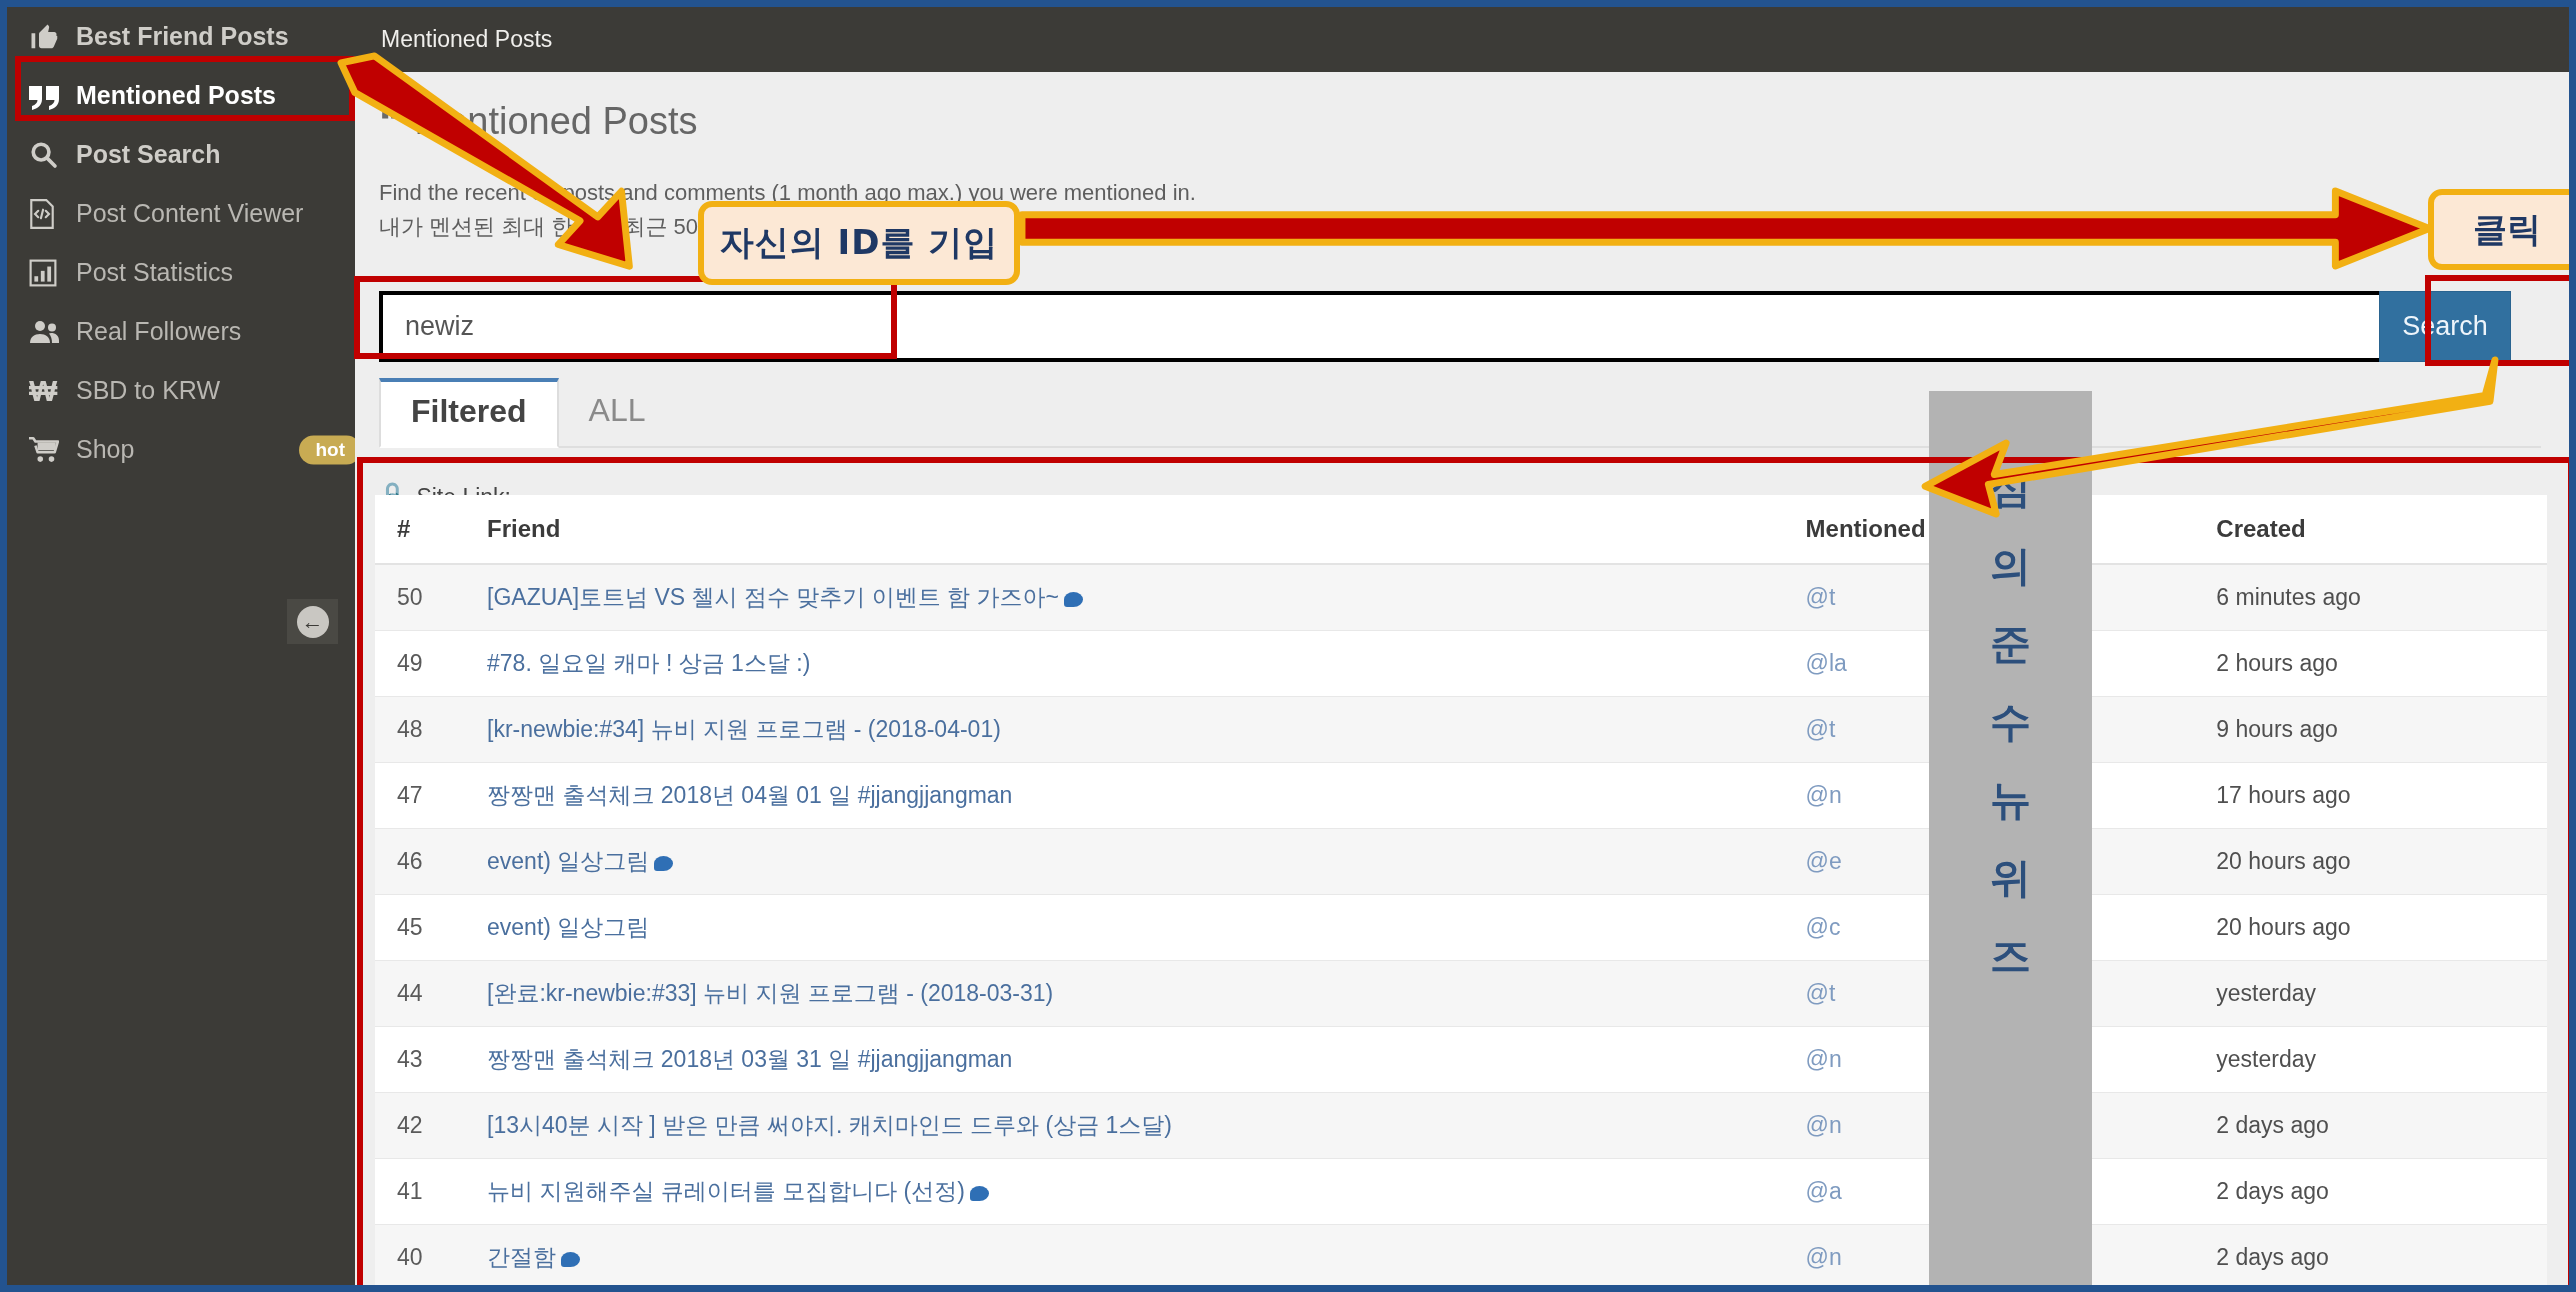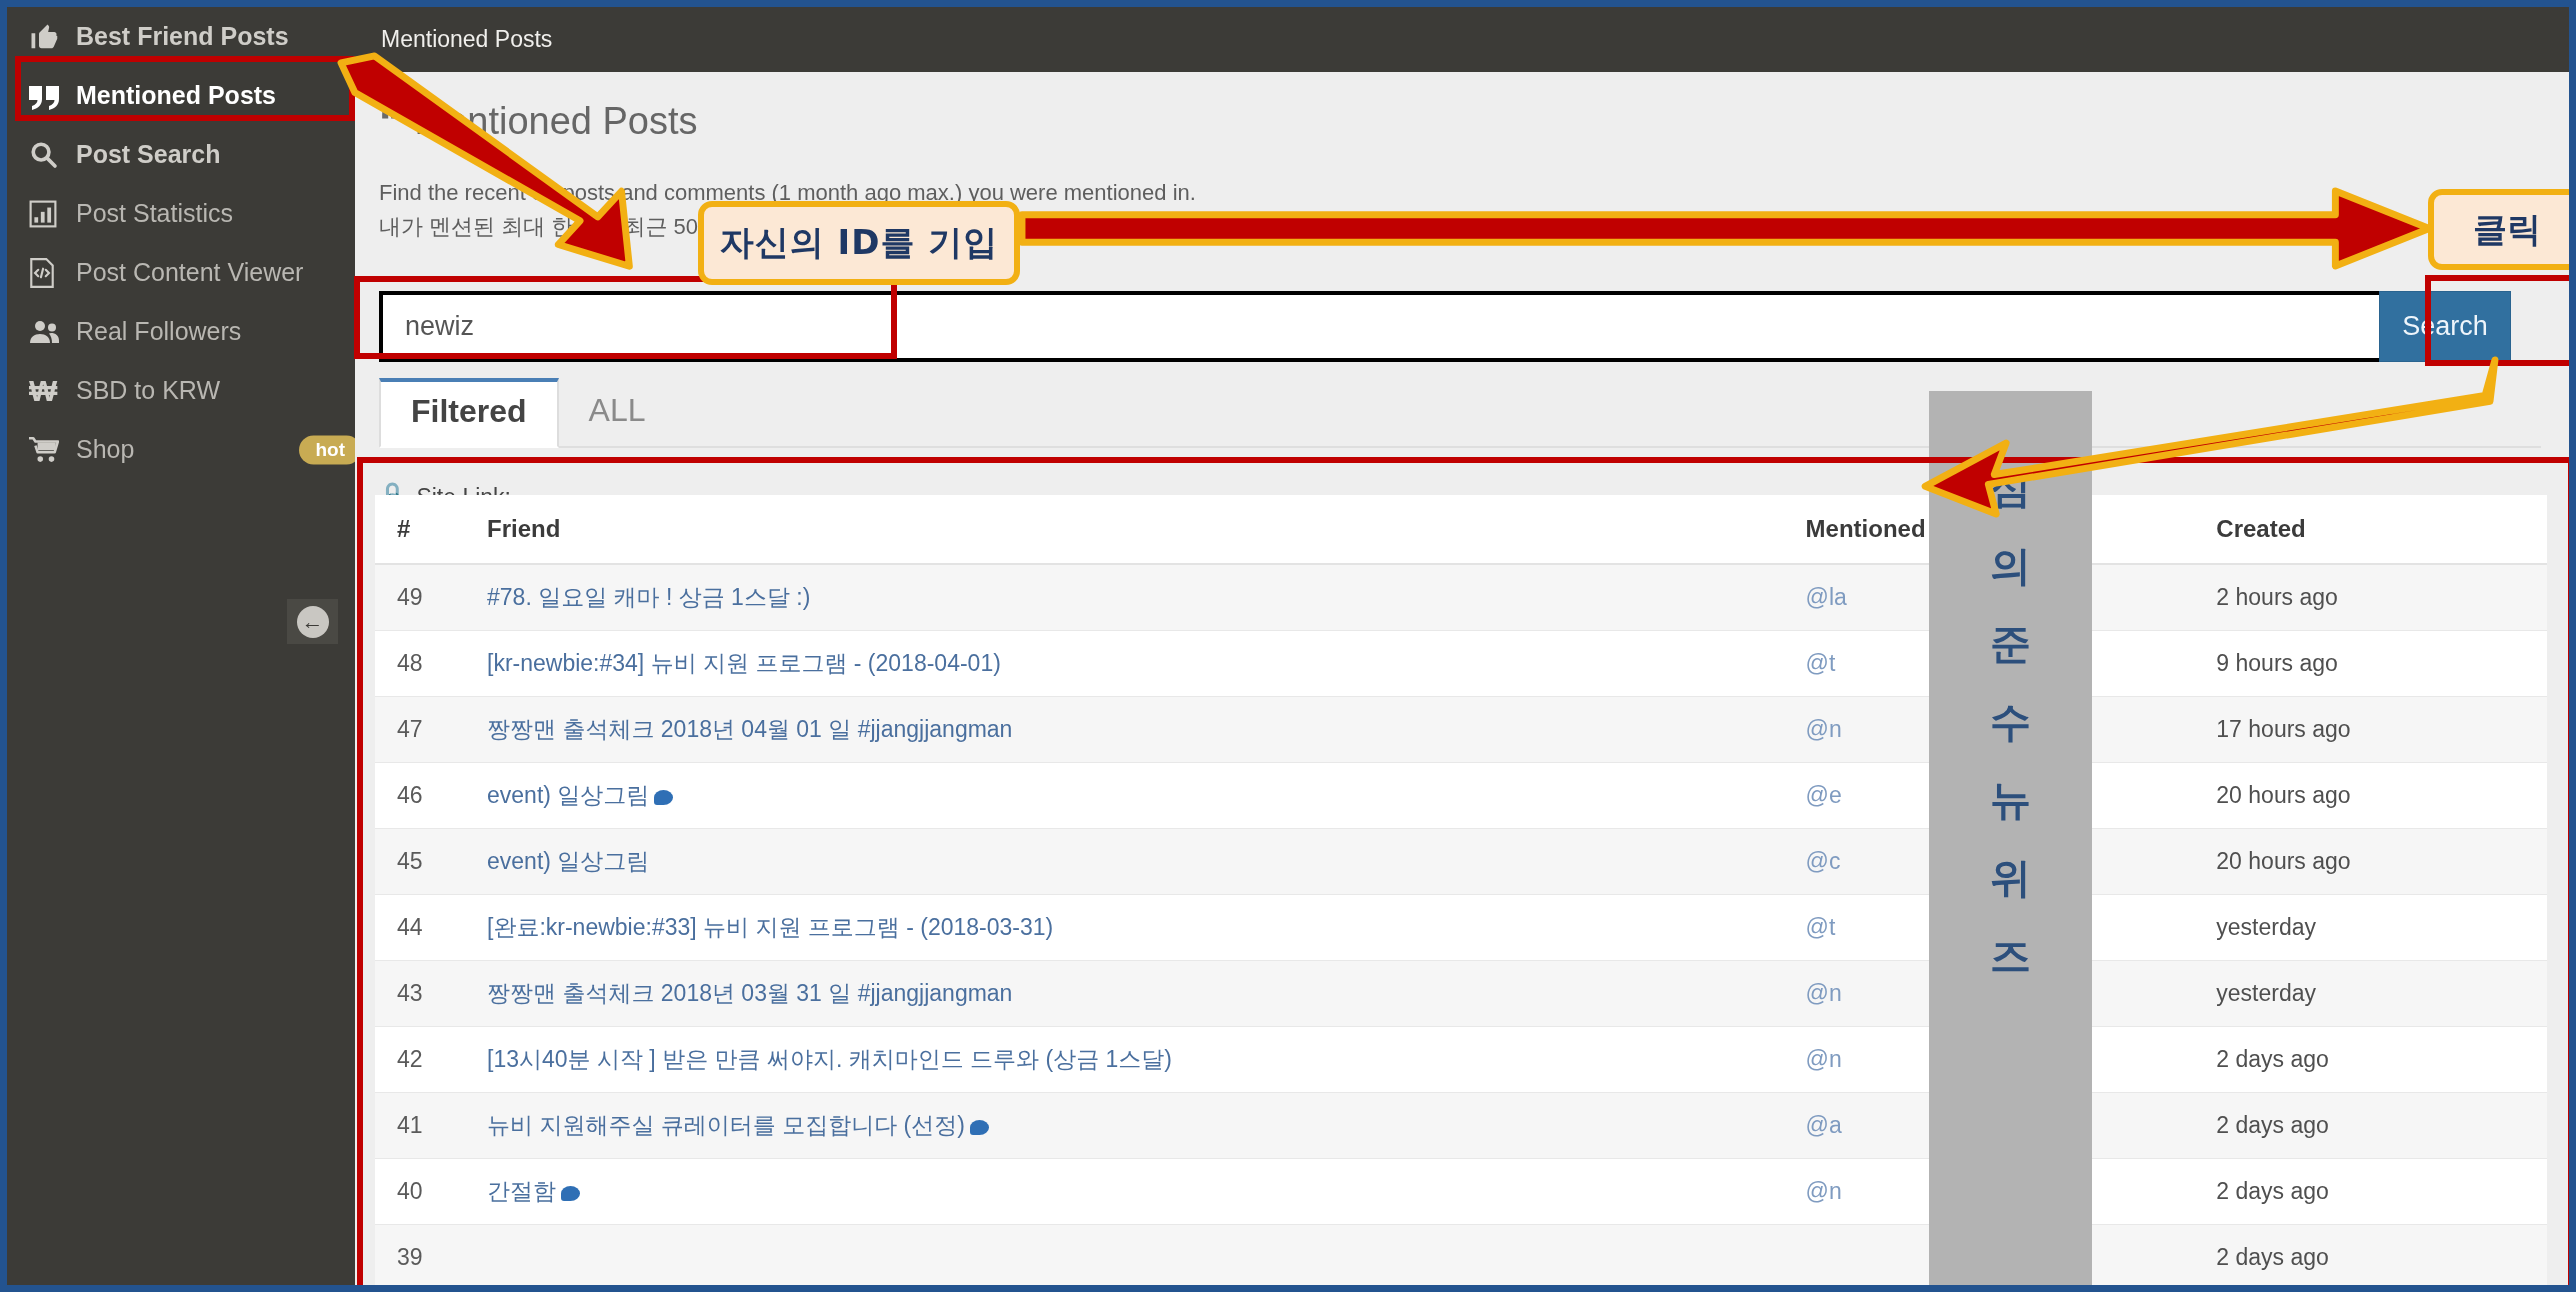--- a/index.html
+++ b/index.html
@@ -385,40 +385,40 @@
             <circle cx="10" cy="10" r="6.5"></circle>
             <line x1="15" y1="15" x2="21.5" y2="21.5" stroke-linecap="round"></line>
           </svg>
       </span>
       <span class="nav-label">Post Search</span>
     </div>
 
 
     <div class="nav-item">
       <span class="nav-ico">
+        <svg width="26" height="30" viewBox="0 0 24 28" fill="none" stroke="currentColor" stroke-width="2">
+            <path d="M2 1h14l6 6v20H2z"></path>
+            <path d="M8.5 11l-3 3 3 3M15.5 11l3 3-3 3M13 10l-2 8" stroke-linecap="round"></path>
+          </svg>
+      </span>
+      <span class="nav-label">Post Content Viewer</span>
+    </div>
+
+    <div class="nav-item">
+      <span class="nav-ico">
         <svg width="28" height="28" viewBox="0 0 26 26" fill="none" stroke="currentColor" stroke-width="2">
             <rect x="1.5" y="1.5" width="23" height="23"></rect>
             <g fill="currentColor" stroke="none">
               <rect x="5" y="16" width="3.5" height="5"></rect>
               <rect x="11" y="11" width="3.5" height="10"></rect>
               <rect x="17" y="7" width="3.5" height="14"></rect>
             </g>
           </svg>
       </span>
       <span class="nav-label">Post Statistics</span>
-    </div>
-
-    <div class="nav-item">
-      <span class="nav-ico">
-        <svg width="26" height="30" viewBox="0 0 24 28" fill="none" stroke="currentColor" stroke-width="2">
-            <path d="M2 1h14l6 6v20H2z"></path>
-            <path d="M8.5 11l-3 3 3 3M15.5 11l3 3-3 3M13 10l-2 8" stroke-linecap="round"></path>
-          </svg>
-      </span>
-      <span class="nav-label">Post Content Viewer</span>
     </div>
 
     <div class="nav-item">
       <span class="nav-ico">
         <svg width="32" height="26" viewBox="0 0 32 26" fill="currentColor">
             <circle cx="11" cy="7" r="5"></circle>
             <circle cx="23" cy="8.5" r="4"></circle>
             <path d="M1 24c0-6 4.5-9 10-9s10 3 10 9z"></path>
             <path d="M22 14c4.5 0 8 2.5 8 7.5v2.5h-7c0-4-1-7-3-9.5z"></path>
           </svg>
@@ -492,20 +492,26 @@
         <thead>
           <tr>
             <th class="c-num">#</th>
             <th class="c-title">Friend</th>
             <th class="c-by">Mentioned by</th>
             <th class="c-created">Created</th>
           </tr>
         </thead>
         <tbody id="tbody">
             <tr>
+              <td class="c-num">50</td>
+              <td class="c-title"><span class="t-link">[GAZUA]토트넘 VS 첼시 점수 맞추기 이벤트 함 가즈아~</span><span class="bubble"></span></td>
+              <td class="c-by"><span class="by-link">@t</span></td>
+              <td class="c-created">6 minutes ago</td>
+            </tr>
+            <tr>
               <td class="c-num">49</td>
               <td class="c-title"><span class="t-link">#78. 일요일 캐마 ! 상금 1스달 :)</span></td>
               <td class="c-by"><span class="by-link">@la</span></td>
               <td class="c-created">2 hours ago</td>
             </tr>
             <tr>
               <td class="c-num">48</td>
               <td class="c-title"><span class="t-link">[kr-newbie:#34] 뉴비 지원 프로그램 - (2018-04-01)</span></td>
               <td class="c-by"><span class="by-link">@t</span></td>
               <td class="c-created">9 hours ago</td>

